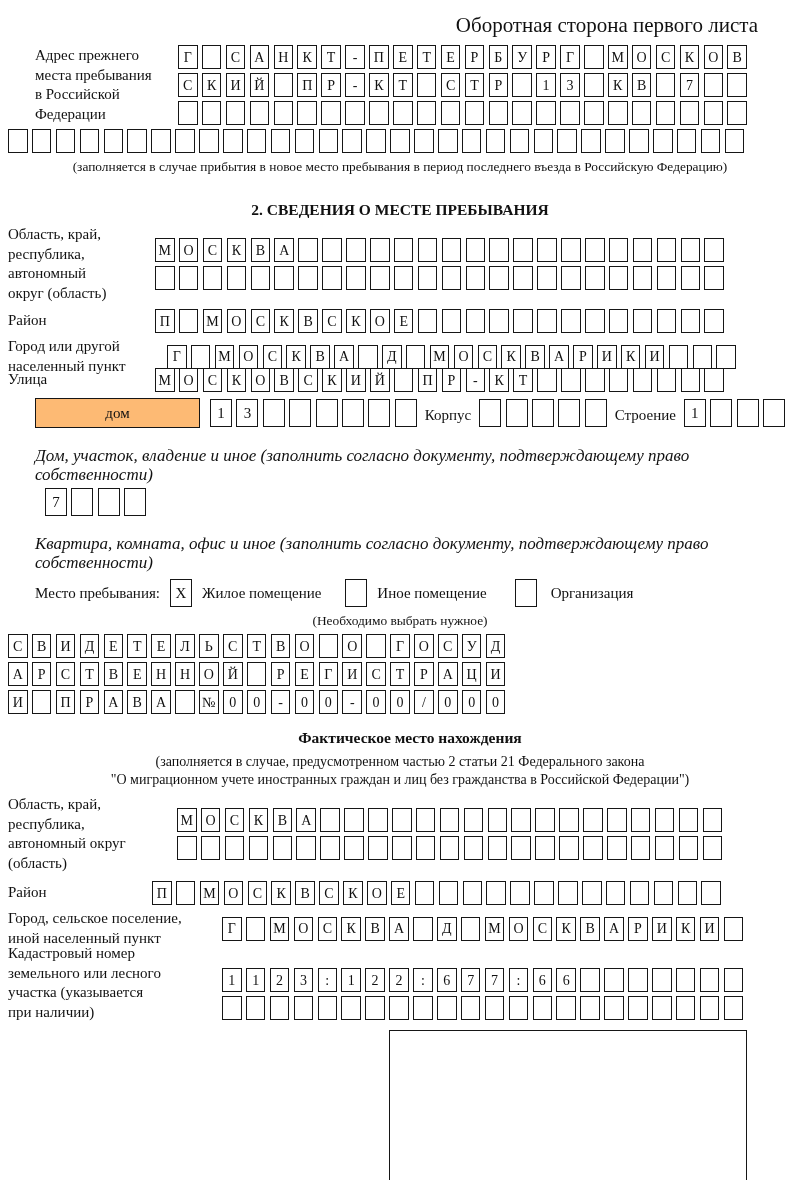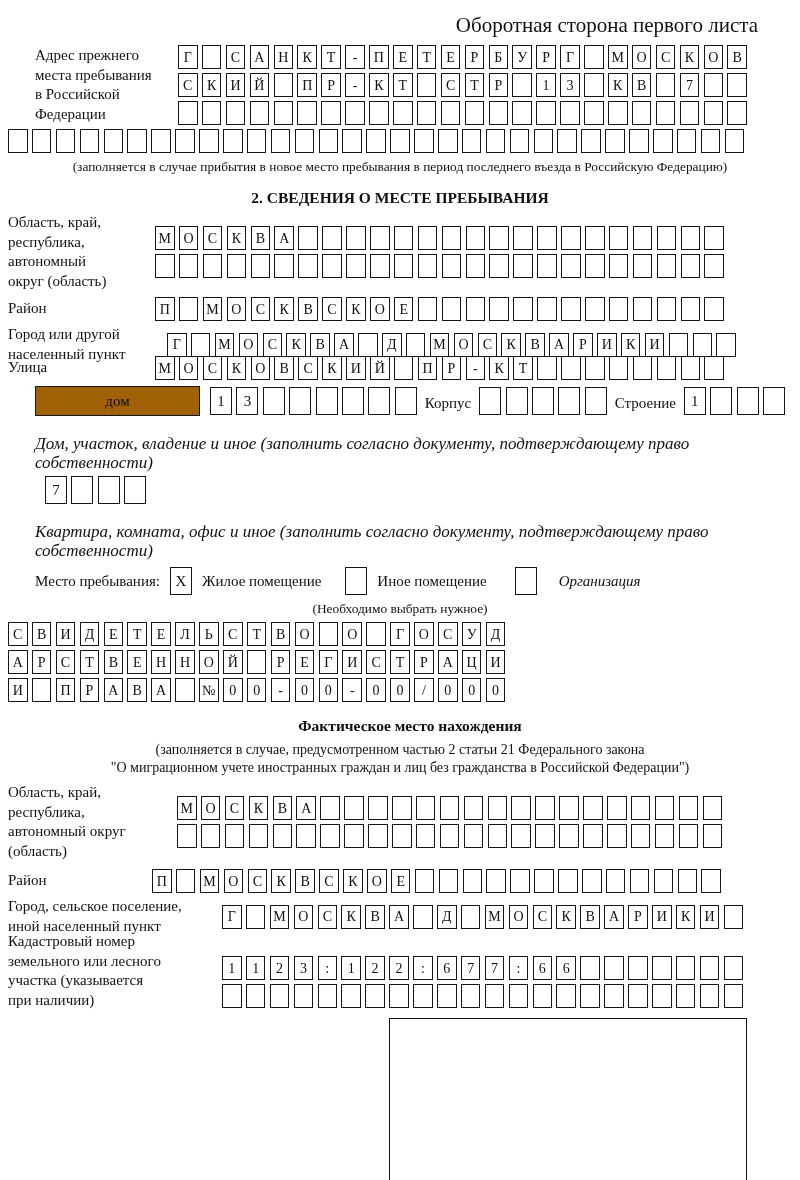--- a/index.html
+++ b/index.html
@@ -15,24 +15,24 @@
   .cell{
     box-sizing:border-box;width:19.5px;height:24px;border:1.6px solid #161616;
     display:inline-flex;align-items:center;justify-content:center;
     font-size:14px;background:#fff;flex:0 0 auto;
   }
   .boxrow.lg .cell{width:22px;height:28px;font-size:15px;}
   .field{display:flex;align-items:center;margin-left:8px;}
   .flabel{flex:0 0 auto;font-size:15px;line-height:19.5px;}
   .caption{font-size:17px;margin:18px 0 3px 35px;font-style:italic;}
   .center-note{text-align:center;font-size:13.4px;margin:4px 0;}
-  .sec-title{text-align:center;font-weight:bold;font-size:15.5px;margin:12px 0 6px 0;}
+  .sec-title{text-align:center;font-weight:bold;font-size:15.5px;margin:24px 0 6px 0;}
   .label-box{
     box-sizing:border-box;border:1.7px solid #161616;display:flex;align-items:center;
-    justify-content:center;height:30px;background:#a16207;font-size:15px;flex:0 0 auto;
+    justify-content:center;height:30px;background:#fdba74;font-size:15px;flex:0 0 auto;
   }
   .inline-lbl{font-size:15px;padding:4px 8px 0 8px;flex:0 0 auto;}
   .stay-row{display:flex;align-items:center;margin:7px 0 2px 35px;gap:10px;}
   .stamp-box{box-sizing:border-box;width:358px;height:178px;border:1.6px solid #161616;margin:8px 0 0 389px;background:#fff;}
   .stamp-caption{width:380px;margin:5px 0 0 385px;text-align:center;font-size:14.2px;line-height:18.5px;} .mt4{margin-top:4px;} .mt6{margin-top:6px;} .mt8{margin-top:8px;}
 </style>
 </head>
 <body>
 
 <div class="hdr-note">Оборотная сторона первого листа</div>
@@ -357,21 +357,21 @@
       <span class="cell">X</span>
     </span>
   <span>Жилое помещение</span>
   <span class="boxrow lg" style="margin-left:14px;">
       <span class="cell"></span>
     </span>
   <span>Иное помещение</span>
   <span class="boxrow lg" style="margin-left:18px;">
       <span class="cell"></span>
     </span>
-  <span style="margin-left:12px;font-style:italic;">Организация</span>
+  <span style="margin-left:4px;">Организация</span>
 </div>
 <div class="center-note">(Необходимо выбрать нужное)</div>
 
 <div class="field mt4">
   <div class="boxcol">
     <div class="boxrow">
         <span class="cell">С</span>
         <span class="cell">В</span>
         <span class="cell">И</span>
         <span class="cell">Д</span>

